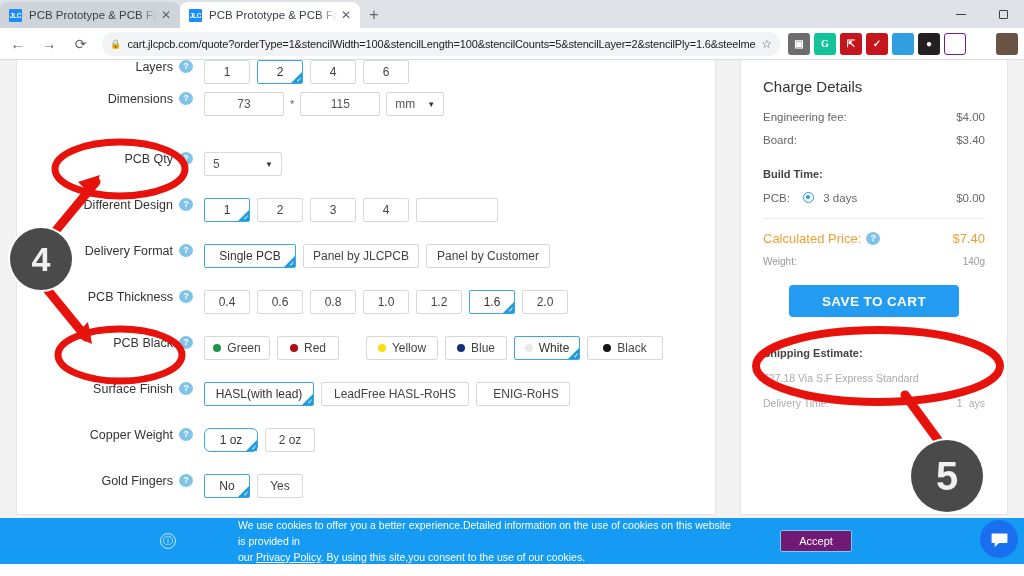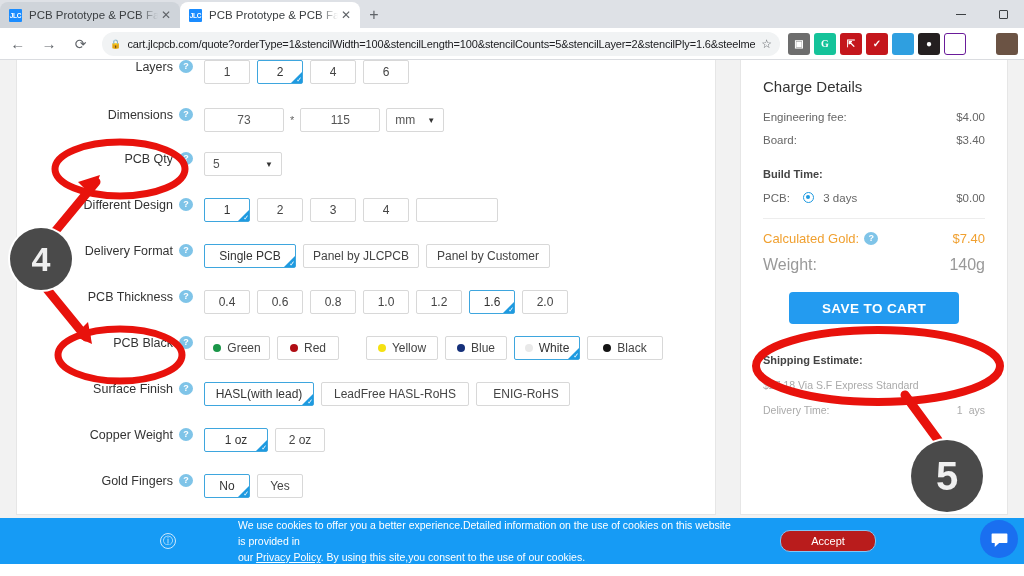--- a/index.html
+++ b/index.html
@@ -173,21 +173,21 @@
     content:""; position:absolute; left: 2px; top: 2px; width: 4px; height: 4px;
     border-radius: 50%; background: #1e9ae0;
   }
   .hr { height: 1px; background: #ededed; margin: 14px 0 12px 0; }
   .price-row {
     display:flex; justify-content: space-between; align-items:center;
     font-size: 13px; color: #f0a030; margin-bottom: 10px;
   }
   .price-row .help-icon { background:#7fc4e8; margin: 0 0 0 5px; display:inline-block;}
   .price-left { display:flex; align-items:center; }
-  .weight-row { display:flex; justify-content: space-between; font-size:16px; color:#999; }
+  .weight-row { display:flex; justify-content: space-between; font-size:10px; color:#999; }
   .cart-btn {
     margin: 18px auto 0 auto; display: block;
     width: 170px; height: 32px; border: none; border-radius: 4px;
     background: #239bf0; color: #fff; font-size: 13.5px; font-weight: bold;
     letter-spacing: 0.4px; cursor: pointer;
     font-family: "Liberation Sans", sans-serif;
   }
   .ship-title { font-size: 11px; color: #444; font-weight: bold; margin-top: 30px; }
   .ship-line { font-size: 10.5px; color: #aaa; margin-top: 13px; display:flex; justify-content: space-between;}
 
@@ -208,22 +208,22 @@
     color: #fff; font-size: 10.5px;
   }
   .cookie-icon {
     width: 16px; height: 16px; border-radius: 50%; border: 1.4px solid #cfe8fb;
     color: #e6f3fd; font-size: 10px; text-align:center; line-height: 14px;
     margin-left: 160px; flex: 0 0 16px;
   }
   .cookie-text { margin-left: 62px; line-height: 1.55; max-width: 500px; }
   .cookie-text a { color: #fff; text-decoration: underline; }
   .accept-btn {
-    margin-left: 42px; width: 96px; height: 22px; border: 1px solid #7fc7f7;
-    background: #b91c1c; color: #fff; font-size: 11px; border-radius: 10px;
+    margin-left: 42px; width: 72px; height: 22px; border: 1px solid #7fc7f7;
+    background: #701a75; color: #fff; font-size: 11px; border-radius: 2px;
     display: flex; align-items:center; justify-content:center; cursor: pointer;
   }
   .chat-bubble {
     position: absolute; right: 6px; bottom: 18px; width: 38px; height: 38px;
     border-radius: 50%; background: #1a6ff0;
     display: flex; align-items: center; justify-content: center;
   }
   .chat-bubble svg { width: 19px; height: 19px; }
   .page-bottom-strip {
     position: absolute; left: 0; bottom: 0; width: 1024px; height: 12px; background: #ffffff;
@@ -293,21 +293,21 @@
         <div class="row-label">Layers</div>
         <div class="help-icon">?</div>
         <div class="opts">
           <div class="opt" style="width:46px;">1</div>
           <div class="opt sel" style="width:46px;">2</div>
           <div class="opt" style="width:46px;">4</div>
           <div class="opt" style="width:46px;">6</div>
         </div>
       </div>
 
-      <div class="form-row" style="top:48px;">
+      <div class="form-row" style="top:32px;">
         <div class="row-label">Dimensions</div>
         <div class="help-icon">?</div>
         <div class="opts" style="gap:0;">
           <div class="textbox" style="width:80px;">73</div>
           <span class="times">*</span>
           <div class="textbox" style="width:80px;">115</div>
           <div class="selectbox" style="width:58px; margin-left:6px;">
             <span>mm</span>
             <span class="caret-down">▼</span>
           </div>
@@ -399,21 +399,21 @@
           <div class="opt sel" style="width:110px;">HASL(with lead)</div>
           <div class="opt" style="width:148px;">LeadFree HASL-RoHS</div>
           <div class="opt" style="width:94px;padding-left:16px;">ENIG-RoHS</div>
         </div>
       </div>
 
       <div class="form-row" style="top:368px;">
         <div class="row-label">Copper Weight</div>
         <div class="help-icon">?</div>
         <div class="opts">
-          <div class="opt sel" style="width:64px;">1 oz</div>
+          <div class="opt sel" style="width:54px;border-radius:6px;">1 oz</div>
           <div class="opt" style="width:50px;">2 oz</div>
         </div>
       </div>
 
       <div class="form-row" style="top:414px;">
         <div class="row-label">Gold Fingers</div>
         <div class="help-icon">?</div>
         <div class="opts">
           <div class="opt sel" style="width:44px;">No</div>
           <div class="opt" style="width:44px;">Yes</div>
@@ -441,21 +441,21 @@
           <span class="radio"></span>
           <span>3 days</span>
         </span>
         <span class="val">$0.00</span>
       </div>
 
       <div class="hr"></div>
 
       <div class="price-row">
         <span class="price-left">
-          <span>Calculated Gold:</span>
+          <span>Calculated Price:</span>
           <span class="help-icon">?</span>
         </span>
         <span>$7.40</span>
       </div>
 
       <div class="weight-row">
         <span>Weight:</span>
         <span>140g</span>
       </div>
 

